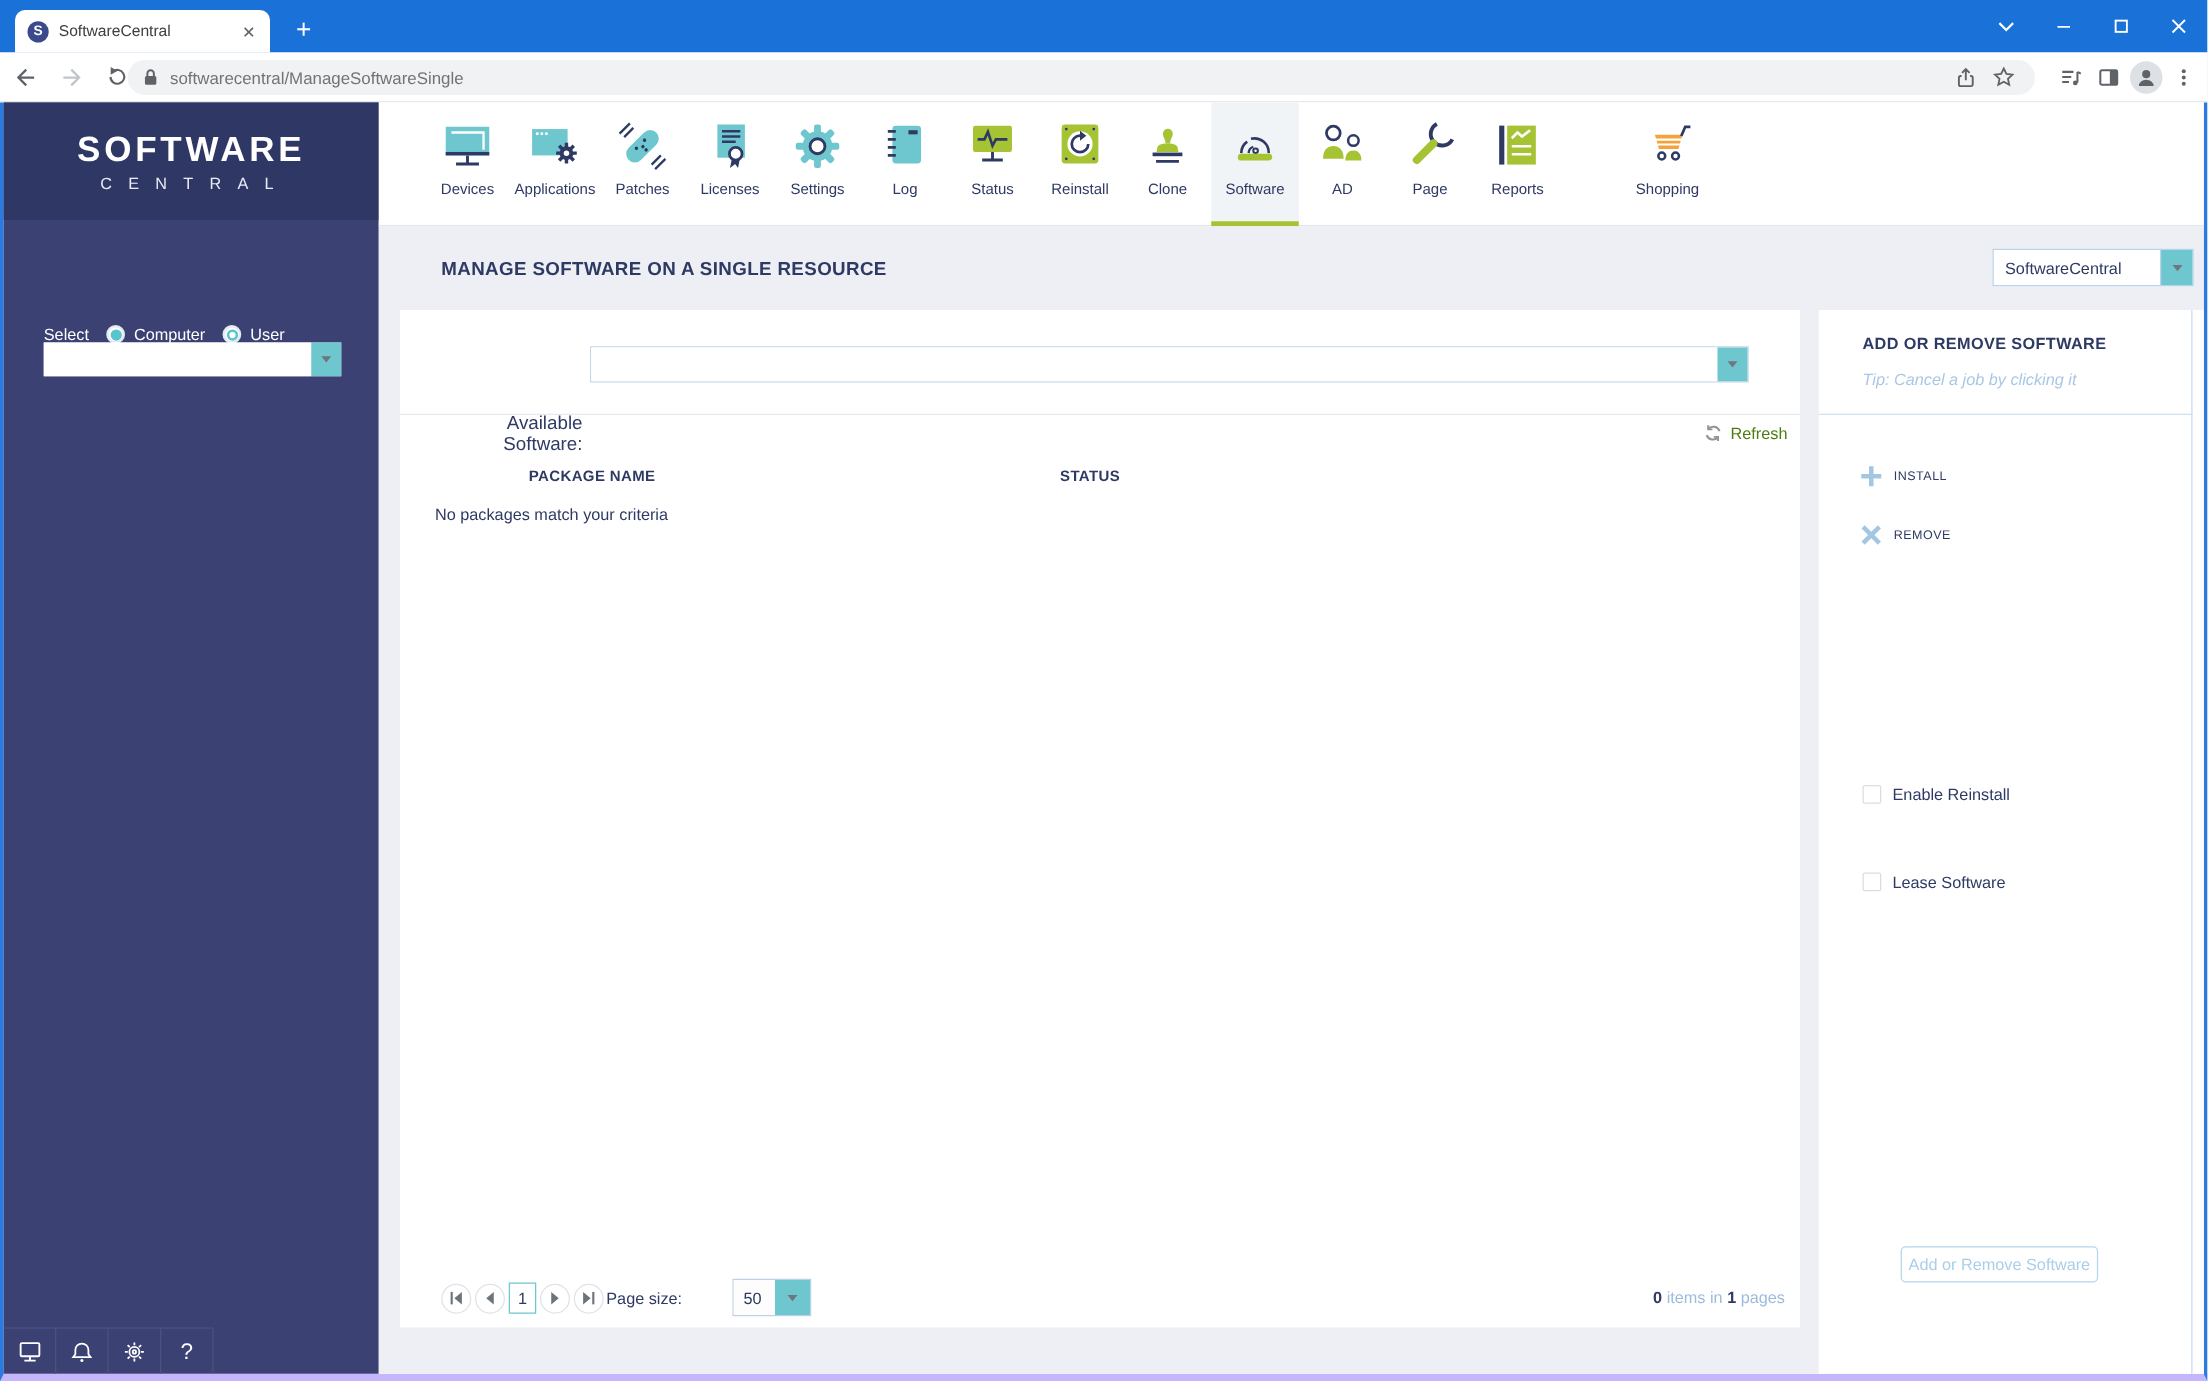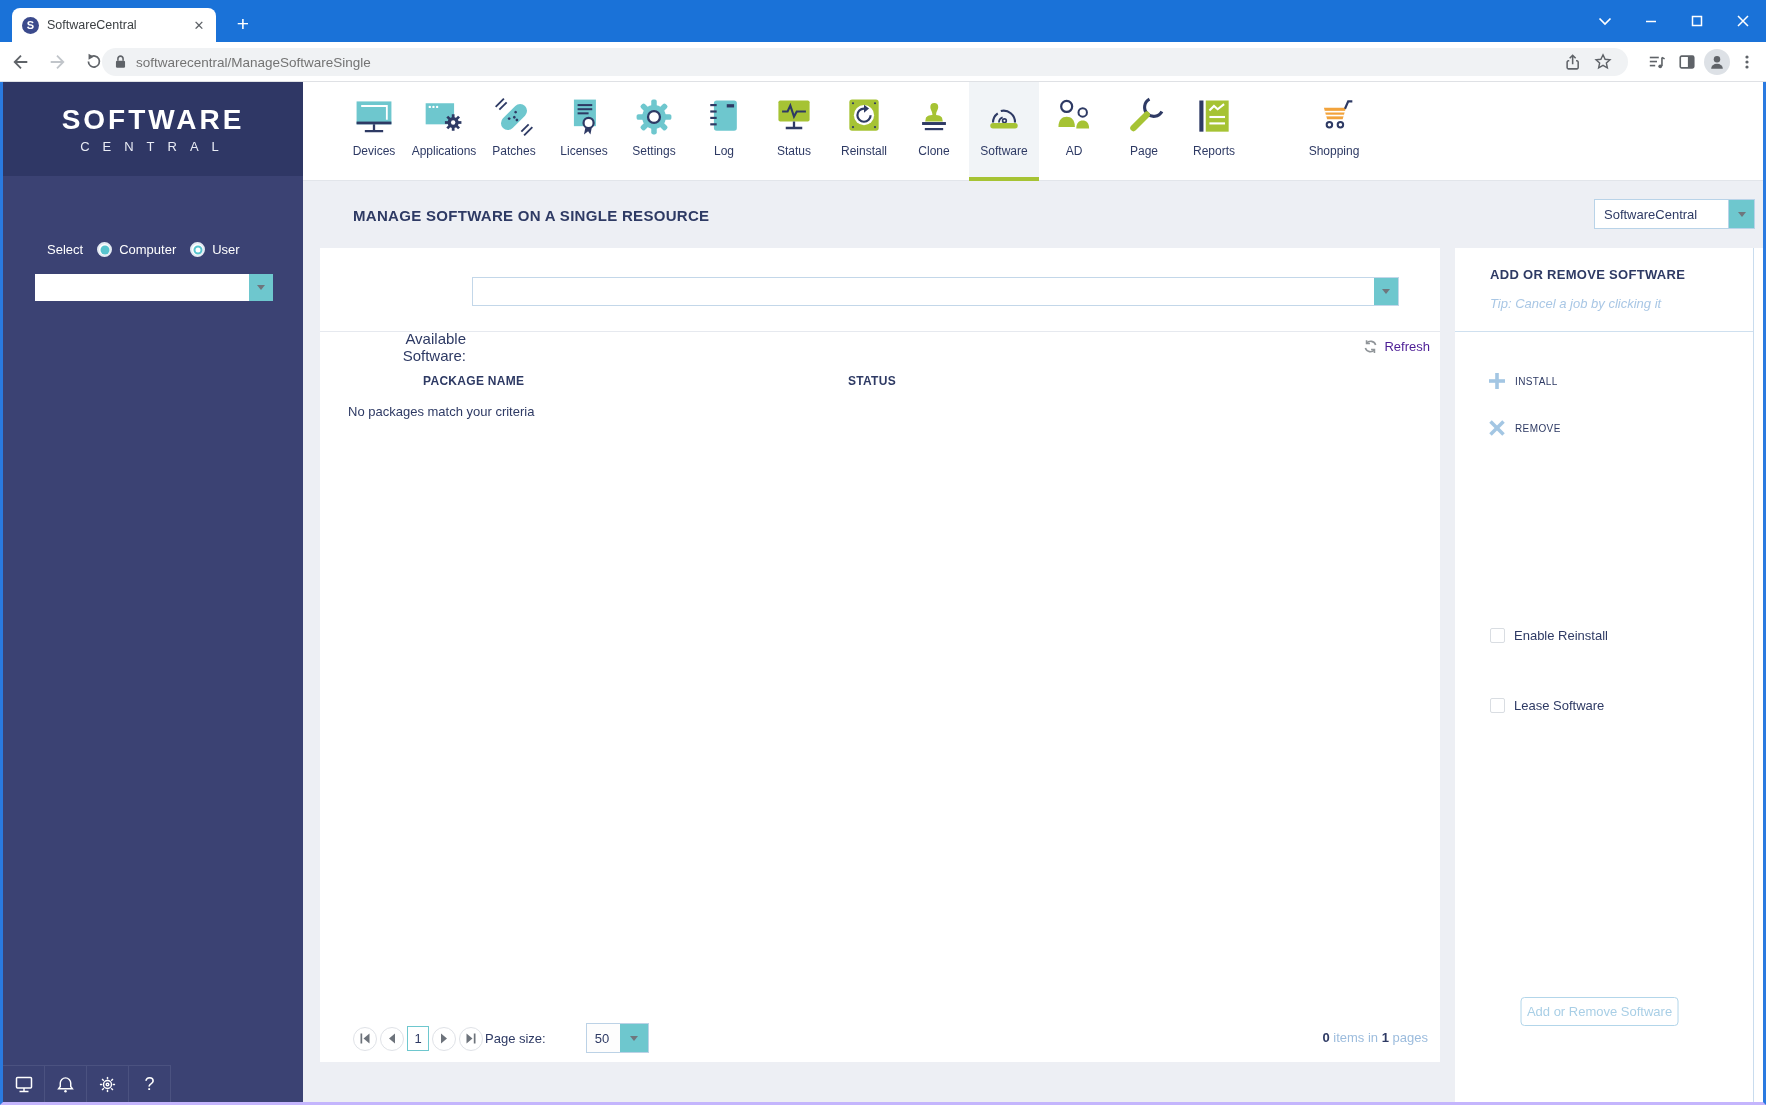--- a/index.html
+++ b/index.html
@@ -28,29 +28,29 @@
   .omnibox { position:absolute; left:102px; right:138px; top:6px; height:28px; background:#f0f2f4;
              border-radius:14px; display:flex; align-items:center; padding:0 10px 0 12px; }
   .url-text { font-size:13.5px; color:#737373; margin-left:9px; flex:1; }
   .toolbar-right { position:absolute; right:4px; top:6px; height:28px; display:flex; align-items:center; }
   .tr-btn { width:30px; height:28px; display:flex; align-items:center; justify-content:center; }
   .avatar-wrap { width:26px; height:26px; border-radius:50%; background:#dde1e6;
                  display:flex; align-items:center; justify-content:center; margin:0 2px; }
 
   
   .app { position:absolute; left:0; top:82px; width:1766px; height:1023px; background:#fff;
-         border-left:3px solid #2a7ae0; border-right:3px solid #2a7ae0; border-bottom:3px solid #c4b5fd; }
+         border-left:3px solid #2a7ae0; border-right:3px solid #2a7ae0; border-bottom:6px solid #c4b5fd; }
 
   
   .sidebar { position:absolute; left:0; top:0; width:300px; height:100%; background:#3b4273; }
   .logo-block { position:absolute; left:0; top:0; width:100%; height:94px; background:#2f3765;
                 display:flex; flex-direction:column; align-items:center; justify-content:center; }
   .logo1 { color:#fff; font-size:28px; font-weight:bold; letter-spacing:3px; }
   .logo2 { color:#e9ecf5; font-size:13px; letter-spacing:13px; margin-top:3px; text-indent:6px; }
-  .select-row { position:absolute; left:32px; top:160px; display:flex; align-items:center; color:#fff; font-size:13px;margin-left:12px; }
+  .select-row { position:absolute; left:32px; top:178px; display:flex; align-items:center; color:#fff; font-size:13px; }
   .radio { width:15px; height:15px; border-radius:50%; background:#fff; border:2px solid #e3eaf2;
            margin:0 7px 0 14px; position:relative; }
   .radio::after { content:""; position:absolute; left:50%; top:50%; transform:translate(-50%,-50%); border-radius:50%; }
   .radio.sel::after  { width:9px; height:9px; background:#57c4ce; }
   .radio.unsel::after{ width:5px; height:5px; background:#fff; border:2.5px solid #57c4ce; }
   .resource-combo { position:absolute; left:32px; top:192px; width:238px; height:27px; background:#fff; display:flex; }
   .resource-input { flex:1; border:none; outline:none; font-size:13px; padding:0 6px; font-family:inherit; }
   .combo-btn { width:24px; height:100%; background:#6ec7ce; display:flex; align-items:center; justify-content:center; }
   .caret { width:0; height:0; border-left:4.5px solid transparent; border-right:4.5px solid transparent;
            border-top:5.5px solid #6f767d; }
@@ -83,21 +83,21 @@
 
   .avail-label { position:absolute; left:28px; top:36px; width:118px; text-align:right;
                  font-size:15px; color:#2e3a64;margin-top:46px; }
   .avail-combo { position:absolute; left:152px; top:29px; width:927px; height:29px;
                  border:1px solid #c3d7e9; background:#fff; display:flex; }
   .avail-input { flex:1; border:none; outline:none; font-size:13px; padding:0 8px; font-family:inherit; }
   .avail-btn { width:24px; background:#6ec7ce; display:flex; align-items:center; justify-content:center; }
 
   .card-divider { position:absolute; left:0; top:83px; width:100%; height:1px; background:#e6e9ef; }
   .refresh { position:absolute; top:91px; right:10px; display:flex; align-items:center; }
-  .refresh-label { font-size:13px; color:#4c1d95; margin-left:6px; }
+  .refresh-label { font-size:13px; color:#4d7c0f; margin-left:6px; }
 
   .thead { position:absolute; top:126px; font-size:12px; font-weight:bold; color:#2e3a64; letter-spacing:.3px; }
   .th-package { left:103px; } .th-status { left:528px; }
   .empty-msg { position:absolute; left:28px; top:156px; font-size:13px; color:#2e3a64; }
 
   .pager { position:absolute; left:33px; bottom:11px; display:flex; align-items:center; }
   .pg-btn { width:24px; height:24px; border-radius:50%; border:1px solid #dfe2e7; background:#fff;
             display:flex; align-items:center; justify-content:center; margin-right:3px; }
   .pg-page { width:22px; height:25px; border:1px solid #6ec7ce; background:#fff; text-align:center;
              font-size:13px; color:#2e3a64; margin-right:3px; font-family:inherit; outline:none; }

